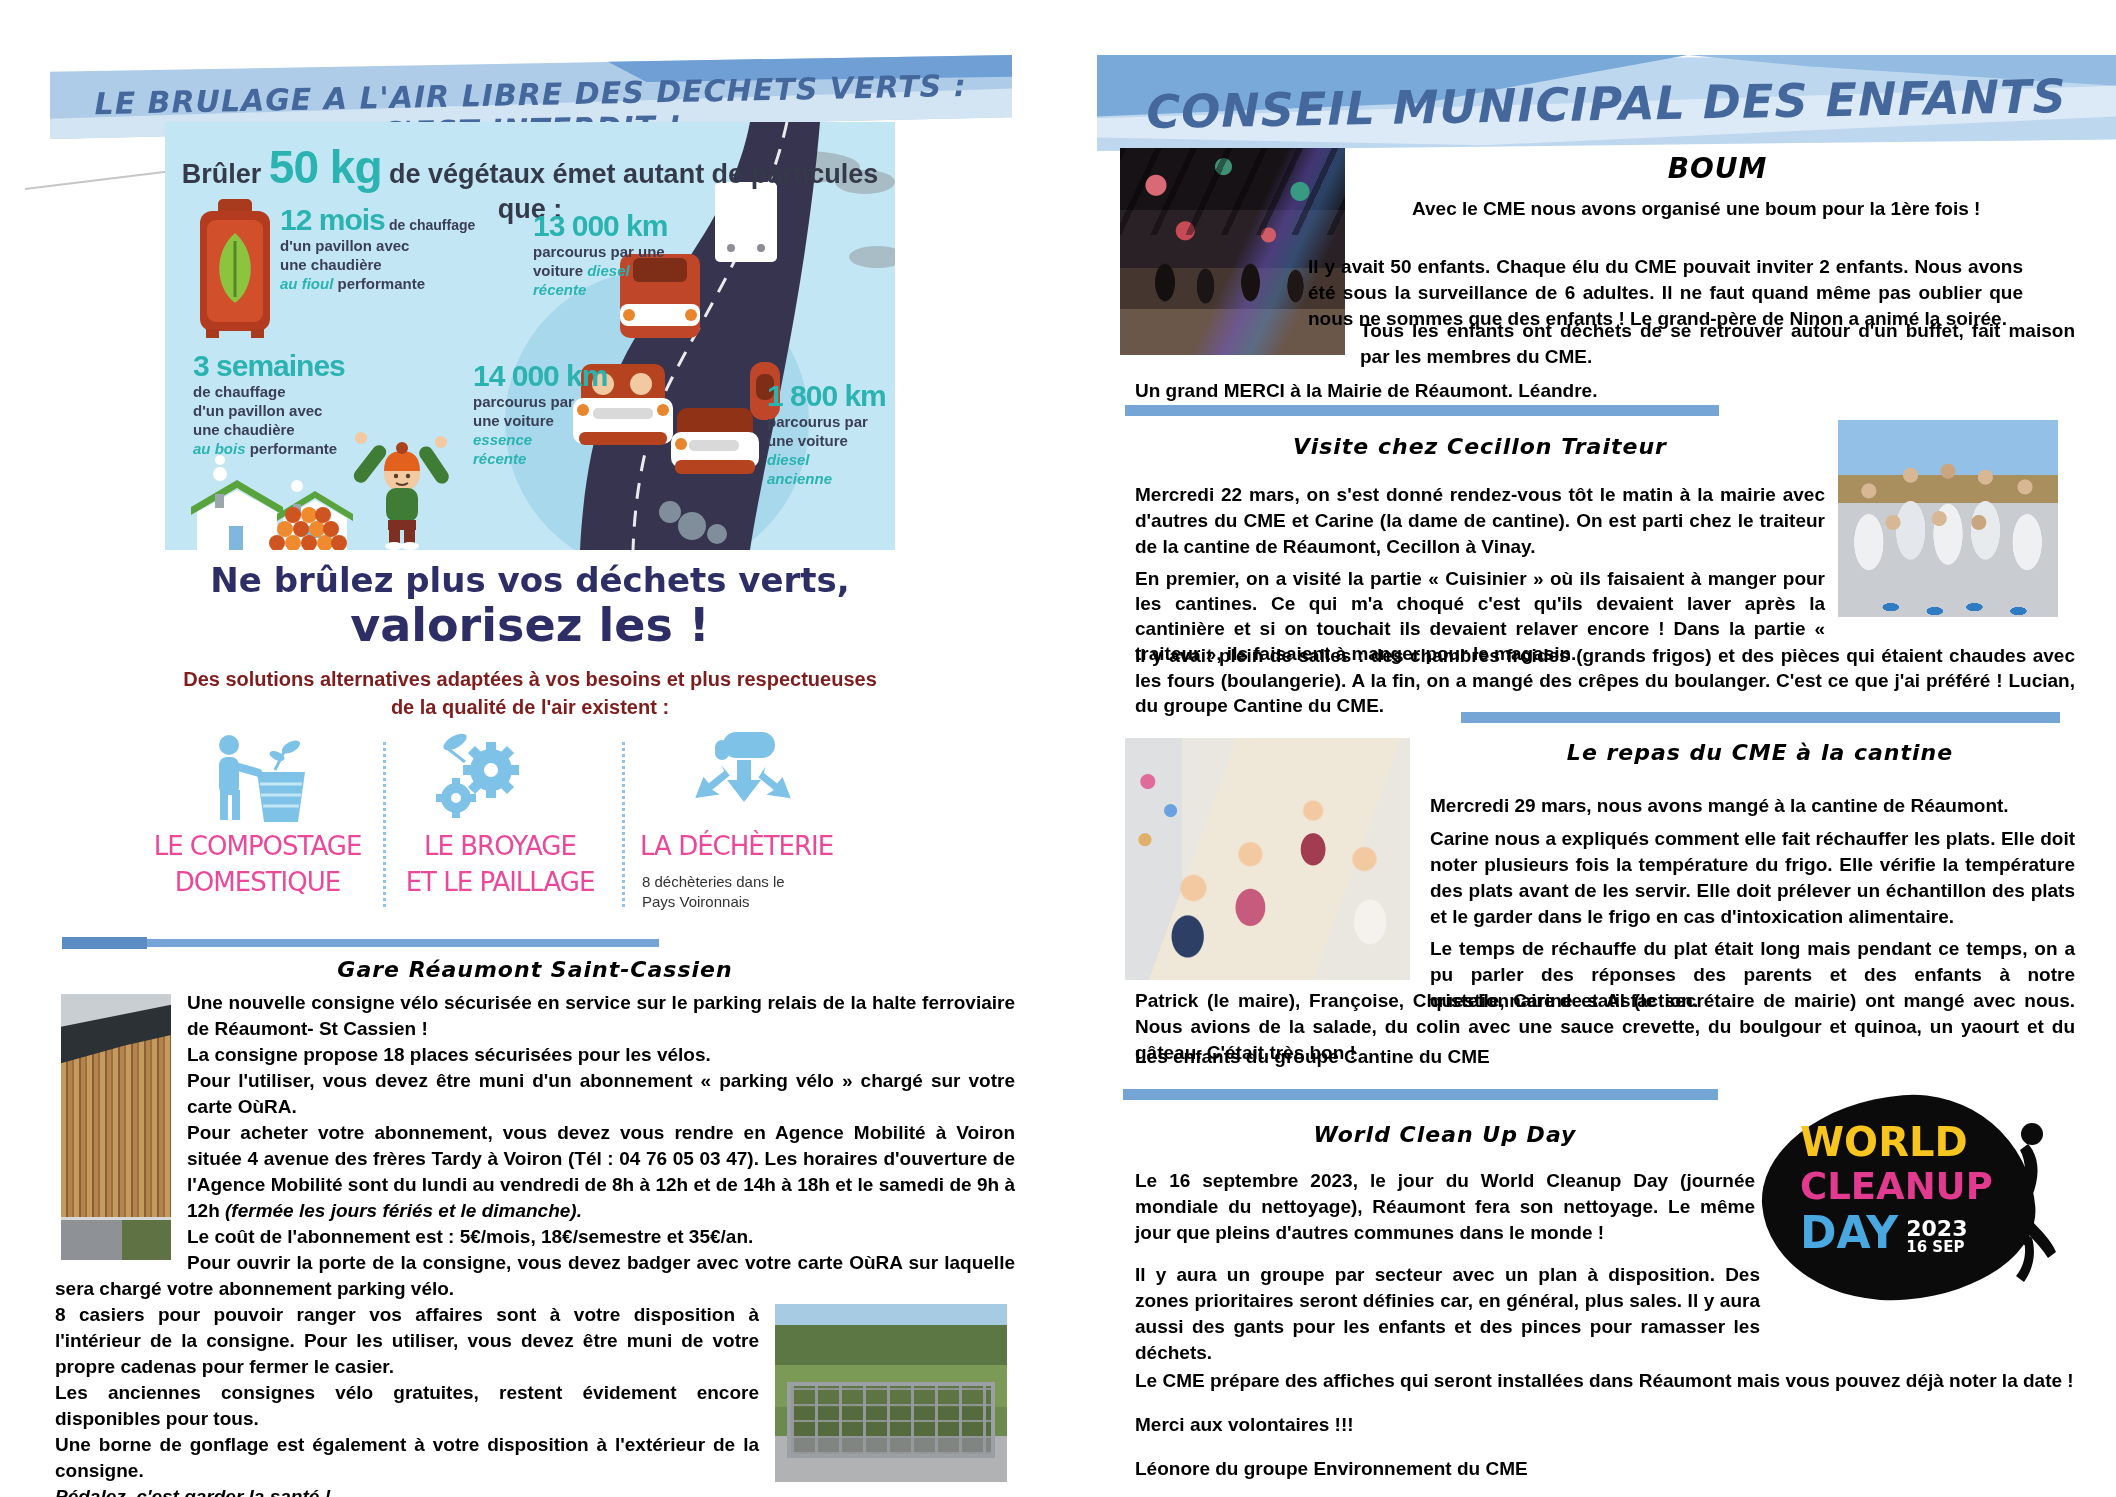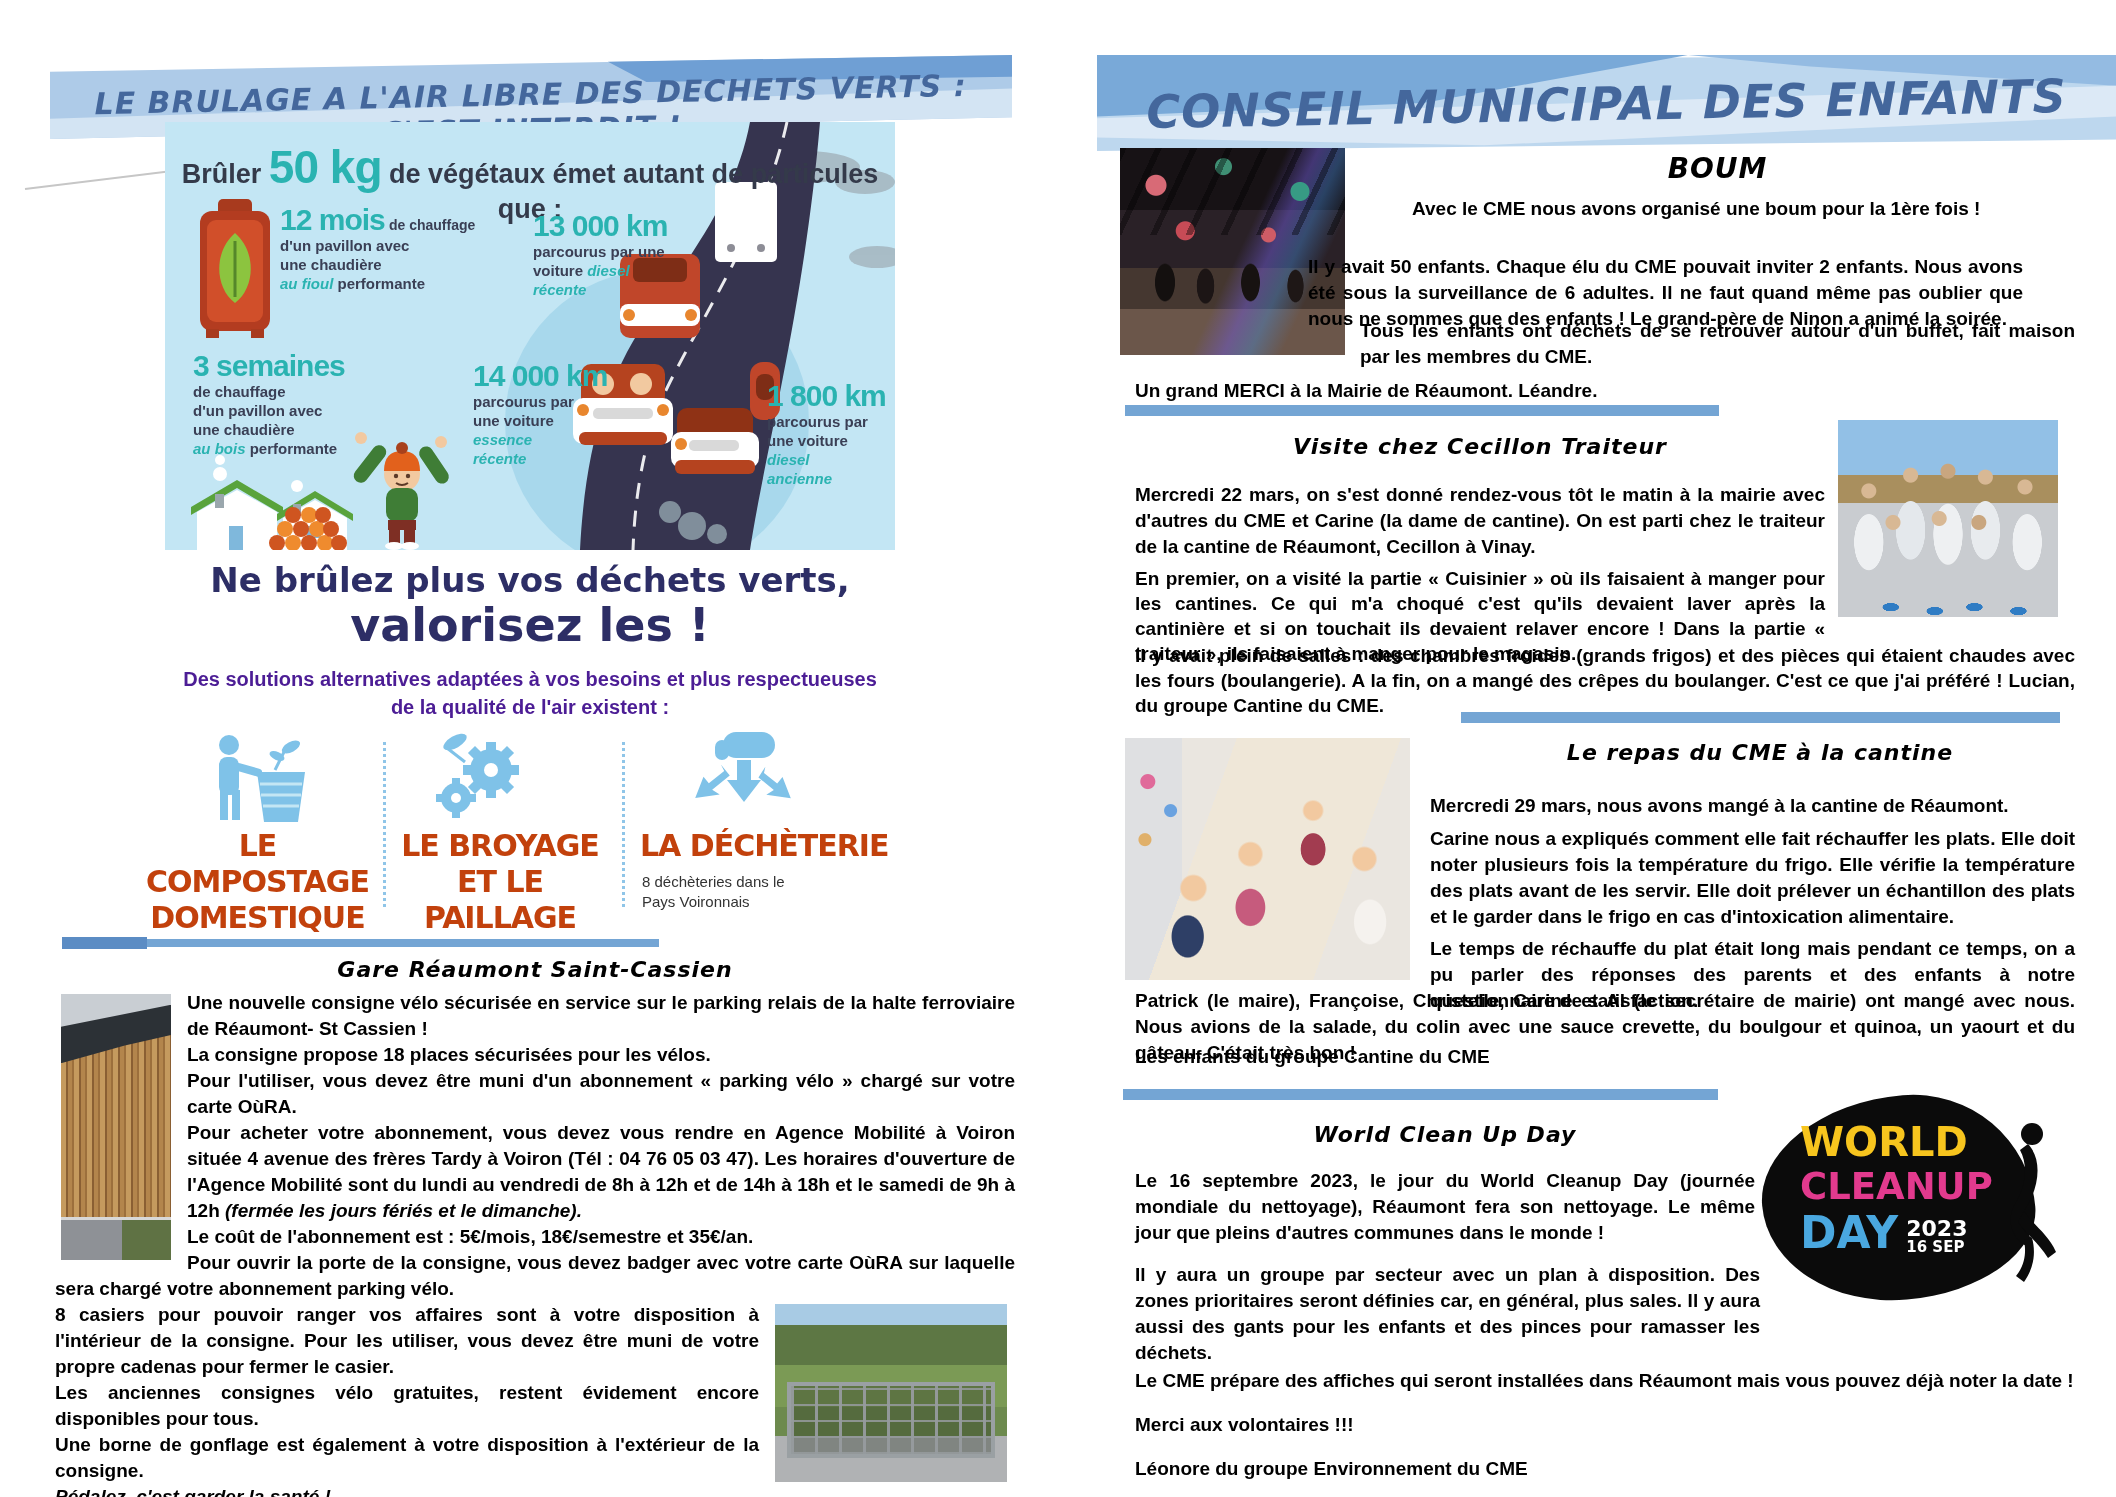--- a/index.html
+++ b/index.html
@@ -22,23 +22,23 @@
   .iblock{position:absolute;z-index:2;color:#3a3f55;font-size:15px;font-weight:600;line-height:19px;}
   .ib-big{color:#2ab3b1;font-size:30px;font-weight:bold;letter-spacing:-1px;line-height:32px;}
   .ib-after{font-size:14px;}
   .ib-em{color:#2ab3b1;font-style:italic;font-weight:bold;}
 
   
   .headline1{position:absolute;left:75px;top:560px;width:910px;text-align:center;color:#2d2e66;
              font-size:34px;font-weight:bold;font-family:"DejaVu Sans",sans-serif;}
   .headline2{position:absolute;left:75px;top:598px;width:910px;text-align:center;color:#2d2e66;
              font-size:46px;font-weight:bold;font-family:"DejaVu Sans",sans-serif;}
-  .subline{position:absolute;left:75px;width:910px;text-align:center;color:#4c1d95;font-size:20px;font-weight:bold;}
+  .subline{position:absolute;left:75px;width:910px;text-align:center;color:#7f1d1d;font-size:20px;font-weight:bold;}
   .sol-icon{position:absolute;}
-  .sol-label{position:absolute;text-align:center;color:#c2410c;font-size:30px;font-weight:700;
+  .sol-label{position:absolute;text-align:center;color:#ec4899;font-size:26px;font-weight:400;
              letter-spacing:-1px;line-height:36px;font-family:"DejaVu Sans",sans-serif;}
   .sol-note{position:absolute;text-align:left;color:#333;font-size:15px;font-weight:normal;line-height:20px;}
   .dot-sep{position:absolute;width:0;border-left:3px dotted #8fc5e8;}
 
   
   .bar{position:absolute;background:#74a5d4;}
   .bar-dark{position:absolute;background:#5b8cc4;}
   .sec-title{position:absolute;text-align:center;font-size:22px;font-weight:bold;font-style:italic;
              font-family:"DejaVu Sans",sans-serif;letter-spacing:1px;color:#000;}
 

